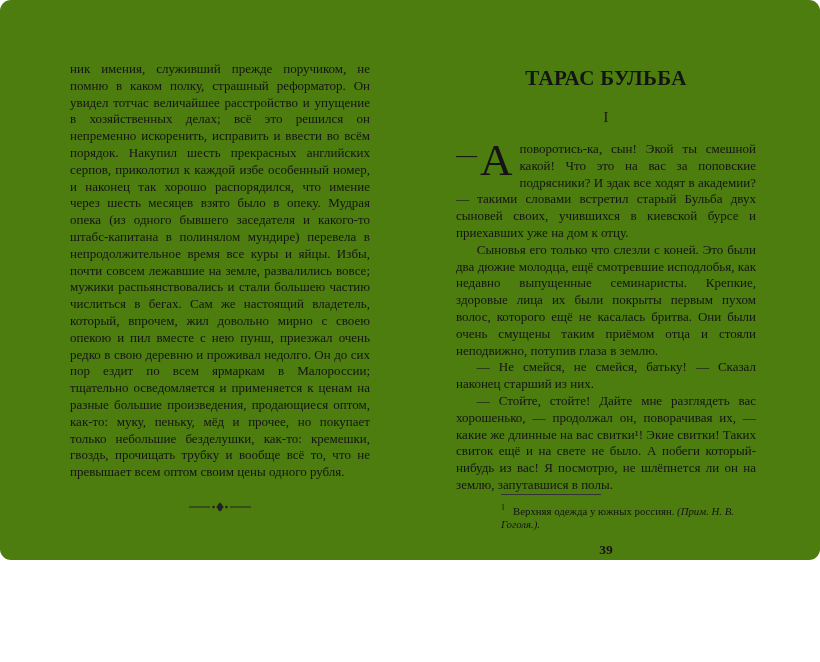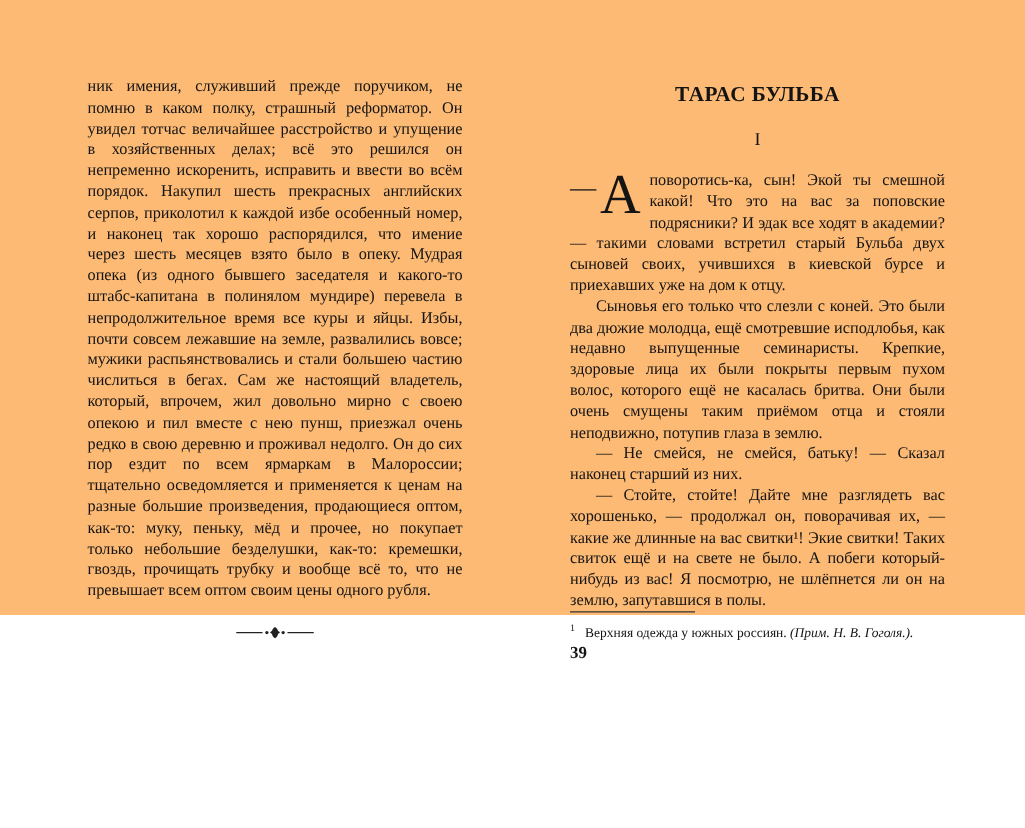--- a/index.html
+++ b/index.html
@@ -10,25 +10,26 @@
   body {
     width: 820px;
     height: 662px;
     font-family: "Liberation Serif", "DejaVu Serif", serif;
     color: #141414;
     overflow: hidden;
   }
   .spread {
     box-sizing: border-box;
     width: 820px;
-    height: 492px;
+    height: 560px;
     display: flex;
     justify-content: space-between;
     padding: 56px 64px 38px 70px;
-    background: #fdba74;
+    background: #4d7c0f;
+    border-radius: 11px;
   }
   .page {
     width: 300px;
     display: flex;
     flex-direction: column;
   }
   
   p {
     margin: 0;
     font-size: 13px;
@@ -38,21 +39,21 @@
   .indent { text-indent: 1.6em; }
   
   .left-paragraph { margin-top: 5px; }
   .ornament-wrap {
     margin-top: 18px;
     text-align: center;
   }
   
   .book-title {
     margin: 10px 0 0 0;
-    font-size: 17px;
+    font-size: 21px;
     font-weight: bold;
     text-align: center;
     letter-spacing: 0.4px;
   }
   .chapter-number {
     margin-top: 18px;
     text-align: center;
     font-size: 14.5px;
     font-weight: normal;
   }
@@ -65,38 +66,39 @@
   .dc-dash {
     font-size: 21px;
     vertical-align: 13px;
     margin-right: 3px;
   }
   .dc-letter {
     font-size: 45px;
     line-height: 36px;
   }
   
-  .footnote-block { margin-top: auto; }
+  .footnote-block { margin-top: auto; margin-left: 45px; }
   .footnote-rule {
     width: 100px;
     border-top: 1px solid #333;
     margin-bottom: 6px;
   }
   .footnote {
     font-size: 10.8px;
     line-height: 13.5px;
     text-align: left;
   }
   .footnote sup {
     font-size: 8px;
     margin-right: 8px;
   }
   .footnote .note-italic { font-style: italic; }
   .page-number {
-    text-align: left;
+    margin-top: 11px;
+    text-align: center;
     font-size: 13.5px;
     font-weight: bold;
   }
 </style>
 </head>
 <body>
 
 <div class="spread">
 
   <div class="page">

